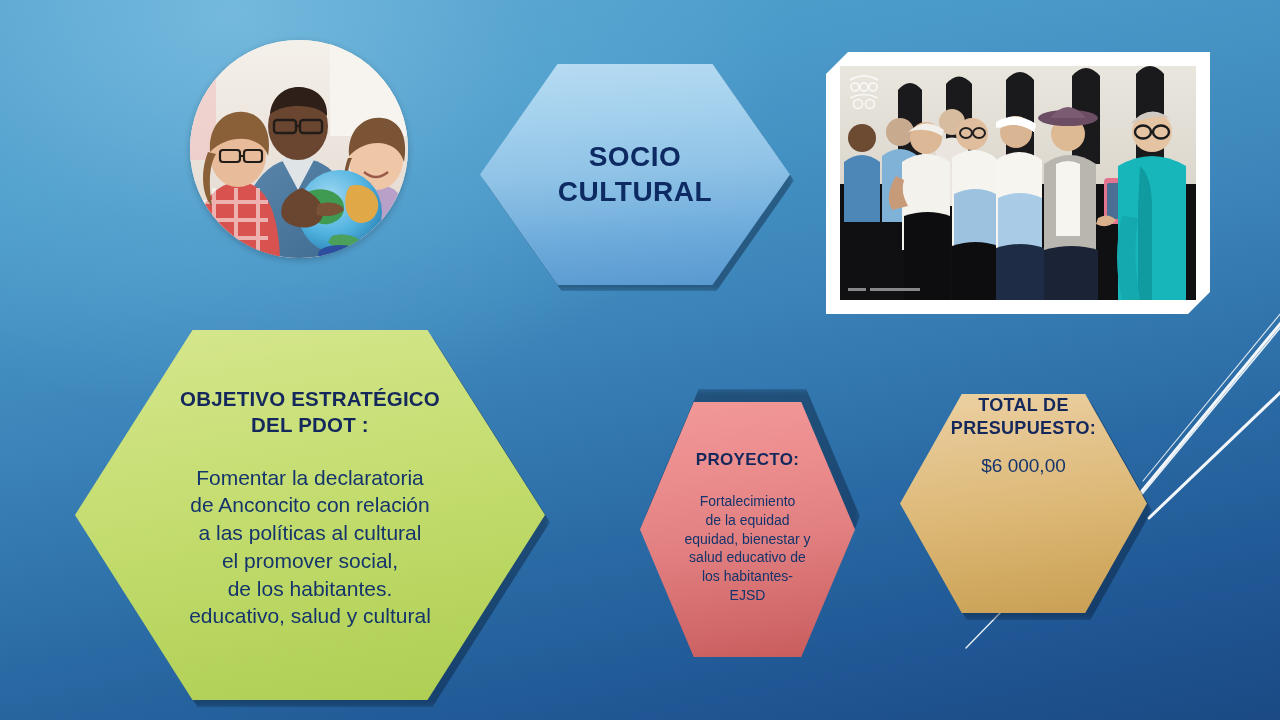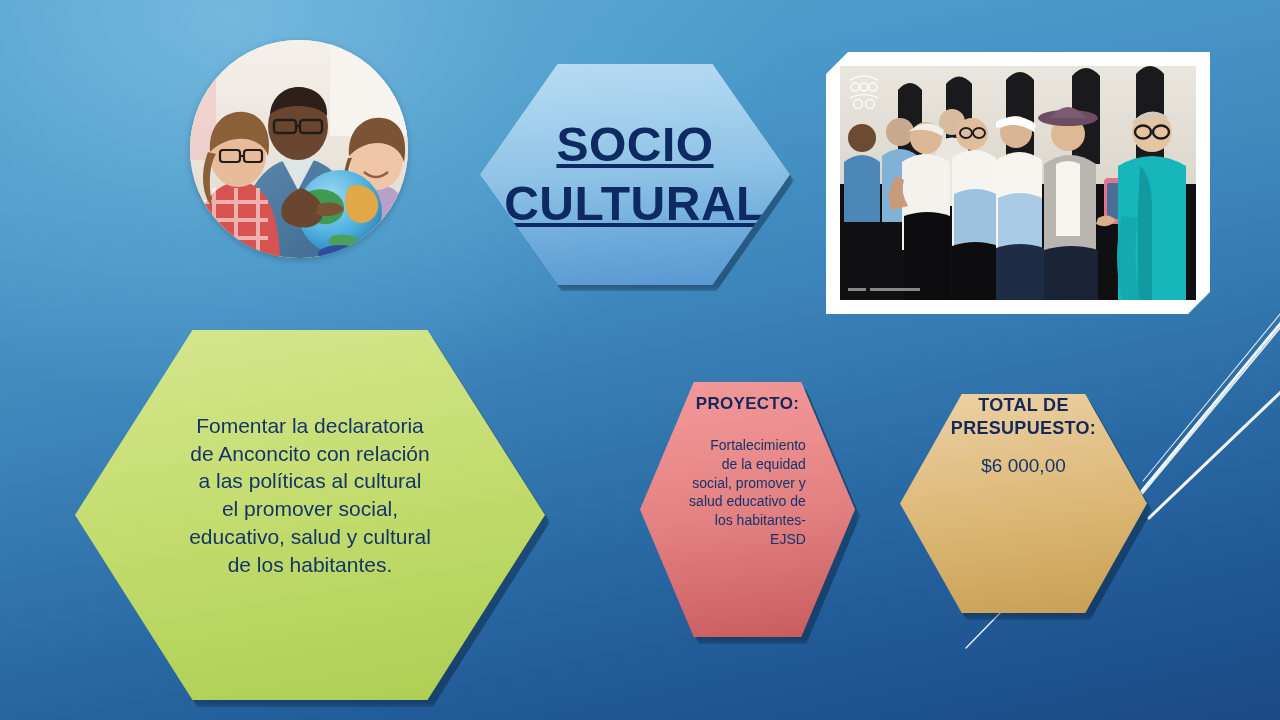--- a/index.html
+++ b/index.html
@@ -71,22 +71,22 @@
   }
 
   
   #hex-title-shadow { left:484px; top:70px; width:310px; height:221px; }
   .hex-title {
     left:480px; top:64px; width:310px; height:221px;
     background:linear-gradient(176deg, #b8dcf2 0%, #a6d2ee 22%, #8ec2e6 50%, #6ba9da 78%, #5897cf 100%);
     justify-content:center;
   }
   .hex-title .t {
-    font-size:48px; font-weight:bold; line-height:1.22;
-    letter-spacing:0.5px; color:#0d2a63;text-decoration:underline;
+    font-size:28px; font-weight:bold; line-height:1.22;
+    letter-spacing:0.5px; color:#0d2a63;
   }
 
   
   #hex-green-shadow { left:80px; top:337px; width:470px; height:370px; }
   .hex-green {
     left:75px; top:330px; width:470px; height:370px;
     background:linear-gradient(170deg, #d6e68f 0%, #cfe382 18%, #c3dc6e 48%, #b6d45d 78%, #aecd52 100%);
     padding-top:56px;
   }
   .hex-green .head {
@@ -94,24 +94,23 @@
     letter-spacing:0.2px; color:#14285c;
   }
   .hex-green .body {
     margin-top:26px;
     font-size:21px; line-height:1.32; color:#14346b;
   }
 
   
   #hex-red-shadow { left:645px; top:389px; width:215px; height:255px; }
   .hex-red {
-    left:640px; top:382px; width:215px; height:255px;
+    left:640px; top:402px; width:215px; height:255px;
     background:linear-gradient(172deg, #f2999a 0%, #ee9091 20%, #e38182 52%, #d36b6c 80%, #c85b5c 100%);
-    padding-top:12px;
-    text-align:right;
+    padding-top:48px;
   }
   .hex-red .head {
     font-size:17px; font-weight:bold; letter-spacing:0.3px; color:#14285c;
   }
   .hex-red .body {
     margin-top:22px; font-size:14px; line-height:1.34; color:#14346b;
   }
 
   
   #hex-gold-shadow { left:905px; top:401px; width:247px; height:219px; }
@@ -307,37 +306,41 @@
   </div>
 
   <div class="hex-shadow" id="hex-title-shadow"></div>
   <div class="hex hex-title">
     <div class="t">SOCIO</div>
     <div class="t">CULTURAL</div>
   </div>
 
   <div class="hex-shadow" id="hex-green-shadow"></div>
   <div class="hex hex-green">
+    <div class="head">
+      <div>OBJETIVO ESTRATÉGICO</div>
+      <div>DEL PDOT :</div>
+    </div>
     <div class="body">
       <div>Fomentar la declaratoria</div>
       <div>de Anconcito con relación</div>
       <div>a las políticas al cultural</div>
       <div>el promover social,</div>
+      <div>de los habitantes.</div>
       <div>educativo, salud y cultural</div>
-      <div>de los habitantes.</div>
     </div>
   </div>
 
   <div class="hex-shadow" id="hex-red-shadow"></div>
   <div class="hex hex-red">
     <div class="head">PROYECTO:</div>
     <div class="body">
       <div>Fortalecimiento</div>
       <div>de la equidad</div>
-      <div>social, promover y</div>
+      <div>equidad, bienestar y</div>
       <div>salud educativo de</div>
       <div>los habitantes-</div>
       <div>EJSD</div>
     </div>
   </div>
 
   <div class="hex-shadow" id="hex-gold-shadow"></div>
   <div class="hex hex-gold">
     <div class="head">
       <div>TOTAL DE</div>

